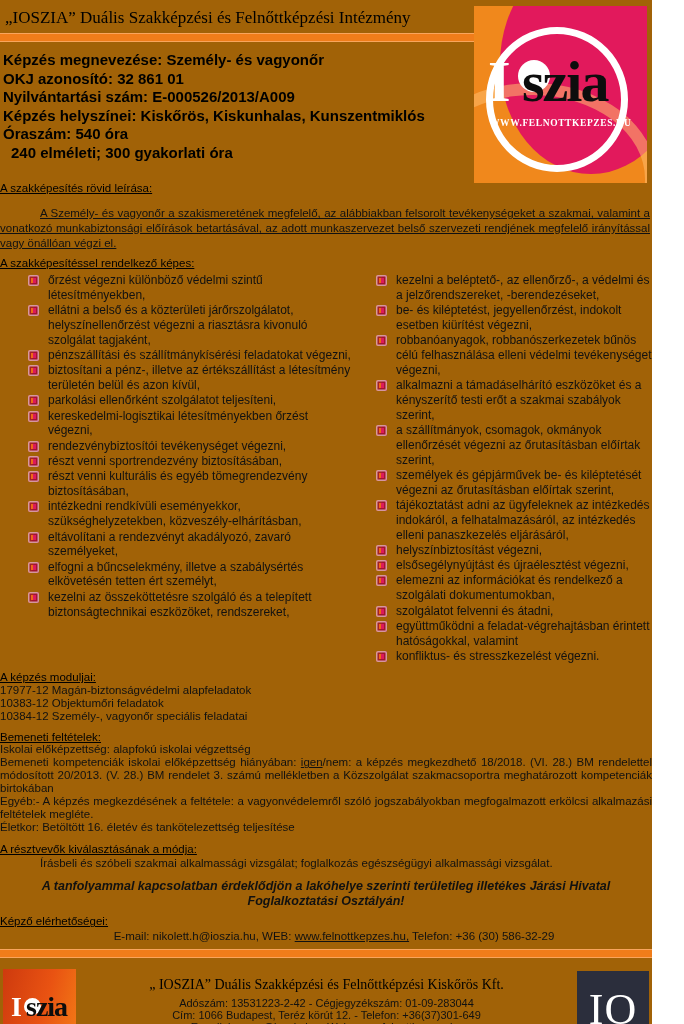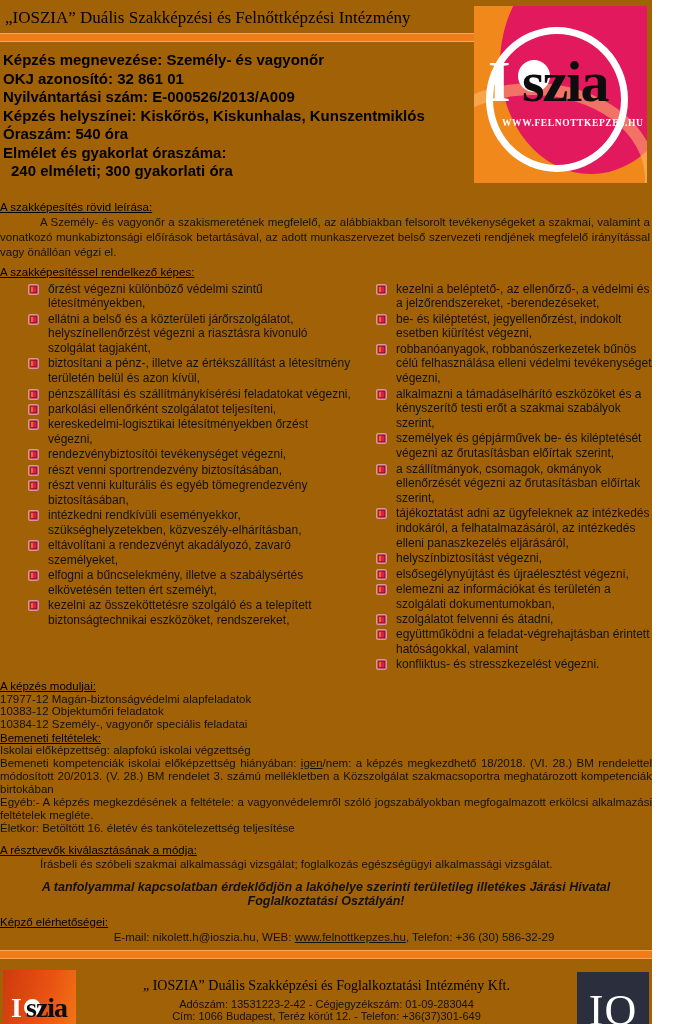--- a/index.html
+++ b/index.html
@@ -16,45 +16,45 @@
   
   .logo{position:absolute;top:6px;right:5px;width:173px;height:177px;background:#F0881C;overflow:hidden;}
   .logo-blob{position:absolute;right:-20%;top:-30%;width:105%;height:125%;border-radius:50%;background:#E2195C;}
   .logo-sweep{position:absolute;left:-38%;bottom:-52%;width:130%;height:95%;border-radius:50%;
               border:12px solid rgba(255,190,110,0.55);background:transparent;}
   .logo-ring{position:absolute;left:7%;top:12%;width:74%;height:74%;border:7px solid #fff;border-radius:50%;background:transparent;}
   .logo-text{position:absolute;left:14px;top:48px;width:150px;height:60px;font-family:"Liberation Serif",serif;font-weight:bold;}
   .logo-i{position:absolute;left:0;top:-6px;color:#fff;font-size:58px;z-index:3;}
   .logo-disc{position:absolute;left:30px;top:6px;width:32px;height:32px;border-radius:50%;background:#fff;z-index:1;}
   .logo-szia{position:absolute;left:34px;top:-6px;color:#0d0d0d;font-size:58px;letter-spacing:-2px;z-index:2;}
-  .logo-site{position:absolute;left:28px;top:112px;color:#fff;font-family:"Liberation Serif",serif;
+  .logo-site{position:absolute;left:16px;top:112px;color:#fff;font-family:"Liberation Serif",serif;
              font-weight:bold;font-size:9.5px;letter-spacing:0.6px;z-index:3;}
 
   
   .section{font-size:11.5px;}
   .h-underline{text-decoration:underline;font-size:11.5px;color:#000;}
   .desc{margin-top:20px;}
-  .desc p{margin:2px 2px 0 0;text-align:justify;text-indent:40px;line-height:15px;}
+  .desc p{margin:12px 2px 0 0;text-align:justify;text-indent:40px;line-height:15px;text-decoration:underline;}
 
   .cap{margin-top:6px;}
   .cols{display:flex;margin-top:4px;}
   .col{list-style:none;margin:0;padding:0;}
   .col-left{width:352px;padding-left:28px;box-sizing:border-box;}
   .col-right{flex:1;padding-left:24px;}
   .col li{display:flex;gap:9px;font-size:12px;line-height:14.8px;margin:0 0 0.5px 0;}
   .bullet-ico{flex:none;width:11px;height:11px;margin-top:2px;
               background:linear-gradient(100deg,#EE6A16 46%,#DC1A5A 46%);
               box-shadow:inset 0 0 0 1.5px rgba(255,255,255,0.55), inset 0 0 0 3px rgba(150,20,40,0.85);
               border-radius:2px;}
   .cap-text{display:block;}
 
   .modules{margin-top:7px;line-height:12.8px;}
   .modules div{line-height:12.8px;}
 
-  .entry{margin-top:1px;}
+  .entry{margin-top:9px;}
   .entry .line{line-height:13px;}
   .entry p{margin:0;text-align:justify;line-height:13px;}
   .u{text-decoration:underline;}
 
   .selection{margin-top:9px;}
   .selection .body{text-indent:40px;line-height:13px;margin-top:2px;}
 
   .notice{margin:9px 28px 0;text-align:center;font-weight:bold;font-style:italic;font-size:12.5px;line-height:14.5px;}
 
   .contact{margin-top:7px;}
@@ -85,21 +85,20 @@
 
   <div class="header-title">„IOSZIA” Duális Szakképzési és Felnőttképzési Intézmény</div>
   <div class="rule rule-top"></div>
 
   <div class="info-block">
     <div class="info-line">Képzés megnevezése: Személy- és vagyonőr</div>
     <div class="info-line">OKJ azonosító: 32 861 01</div>
     <div class="info-line">Nyilvántartási szám: E-000526/2013/A009</div>
     <div class="info-line">Képzés helyszínei: Kiskőrös, Kiskunhalas, Kunszentmiklós</div>
     <div class="info-line">Óraszám: 540 óra</div>
-    <div class="info-line">Elmélet és gyakorlat óraszáma:</div>
     <div class="info-line">240 elméleti; 300 gyakorlati óra</div>
   </div>
 
   <div class="logo">
     <div class="logo-blob"></div>
     <div class="logo-sweep"></div>
     <div class="logo-ring"></div>
     <div class="logo-text">
       <span class="logo-disc"></span>
       <span class="logo-i">I</span>
@@ -120,25 +119,25 @@
         <li>
             <span class="bullet-ico"></span>
             <span class="cap-text">őrzést végezni különböző védelmi szintű létesítményekben,</span>
           </li>
         <li>
             <span class="bullet-ico"></span>
             <span class="cap-text">ellátni a belső és a közterületi járőrszolgálatot, helyszínellenőrzést végezni a riasztásra kivonuló szolgálat tagjaként,</span>
           </li>
         <li>
             <span class="bullet-ico"></span>
+            <span class="cap-text">pénzszállítási és szállítmánykísérési feladatokat végezni,</span>
+          </li>
+        <li>
+            <span class="bullet-ico"></span>
             <span class="cap-text">biztosítani a pénz-, illetve az értékszállítást a létesítmény területén belül és azon kívül,</span>
-          </li>
-        <li>
-            <span class="bullet-ico"></span>
-            <span class="cap-text">pénzszállítási és szállítmánykísérési feladatokat végezni,</span>
           </li>
         <li>
             <span class="bullet-ico"></span>
             <span class="cap-text">parkolási ellenőrként szolgálatot teljesíteni,</span>
           </li>
         <li>
             <span class="bullet-ico"></span>
             <span class="cap-text">kereskedelmi-logisztikai létesítményekben őrzést végezni,</span>
           </li>
         <li>
@@ -182,41 +181,41 @@
         <li>
             <span class="bullet-ico"></span>
             <span class="cap-text">robbanóanyagok, robbanószerkezetek bűnös célú felhasználása elleni védelmi tevékenységet végezni,</span>
           </li>
         <li>
             <span class="bullet-ico"></span>
             <span class="cap-text">alkalmazni a támadáselhárító eszközöket és a kényszerítő testi erőt a szakmai szabályok szerint,</span>
           </li>
         <li>
             <span class="bullet-ico"></span>
+            <span class="cap-text">a szállítmányok, csomagok, okmányok ellenőrzését végezni az őrutasításban előírtak szerint,</span>
+          </li>
+        <li>
+            <span class="bullet-ico"></span>
             <span class="cap-text">személyek és gépjárművek be- és kiléptetését végezni az őrutasításban előírtak szerint,</span>
           </li>
         <li>
             <span class="bullet-ico"></span>
-            <span class="cap-text">a szállítmányok, csomagok, okmányok ellenőrzését végezni az őrutasításban előírtak szerint,</span>
-          </li>
-        <li>
-            <span class="bullet-ico"></span>
             <span class="cap-text">tájékoztatást adni az ügyfeleknek az intézkedés indokáról, a felhatalmazásáról, az intézkedés elleni panaszkezelés eljárásáról,</span>
           </li>
         <li>
             <span class="bullet-ico"></span>
             <span class="cap-text">helyszínbiztosítást végezni,</span>
           </li>
         <li>
             <span class="bullet-ico"></span>
             <span class="cap-text">elsősegélynyújtást és újraélesztést végezni,</span>
           </li>
         <li>
             <span class="bullet-ico"></span>
-            <span class="cap-text">elemezni az információkat és területén a szolgálati dokumentumokban,</span>
+            <span class="cap-text">elemezni az információkat és rendelkező a szolgálati dokumentumokban,</span>
           </li>
         <li>
             <span class="bullet-ico"></span>
             <span class="cap-text">szolgálatot felvenni és átadni,</span>
           </li>
         <li>
             <span class="bullet-ico"></span>
             <span class="cap-text">együttműködni a feladat-végrehajtásban érintett hatóságokkal, valamint</span>
           </li>
         <li>
@@ -258,21 +257,21 @@
 
   <div class="footer">
     <div class="flogo">
       <div class="flogo-text">
         <span class="flogo-disc"></span>
         <span class="flogo-i">I</span>
         <span class="flogo-szia">szia</span>
       </div>
     </div>
     <div class="fcenter">
-      <div class="fcompany">„ IOSZIA” Duális Szakképzési és Foglalkoztatási Intézmény Kft.</div>
+      <div class="fcompany">„ IOSZIA” Duális Szakképzési és Felnőttképzési Kiskőrös Kft.</div>
       <div class="fline">Adószám: 13531223-2-42 - Cégjegyzékszám: 01-09-283044</div>
       <div class="fline">Cím: 1066 Budapest, Teréz körút 12. - Telefon: +36(37)301-649</div>
       <div class="fline">E-mail: kepzes@ioszia.hu - Web: www.felnottkepzes.hu</div>
       <div class="fline">Felnőttképzési engedélyszám: E-000526/2014</div>
     </div>
     <div class="rlogo">IO</div>
   </div>
 
 </div>
 

